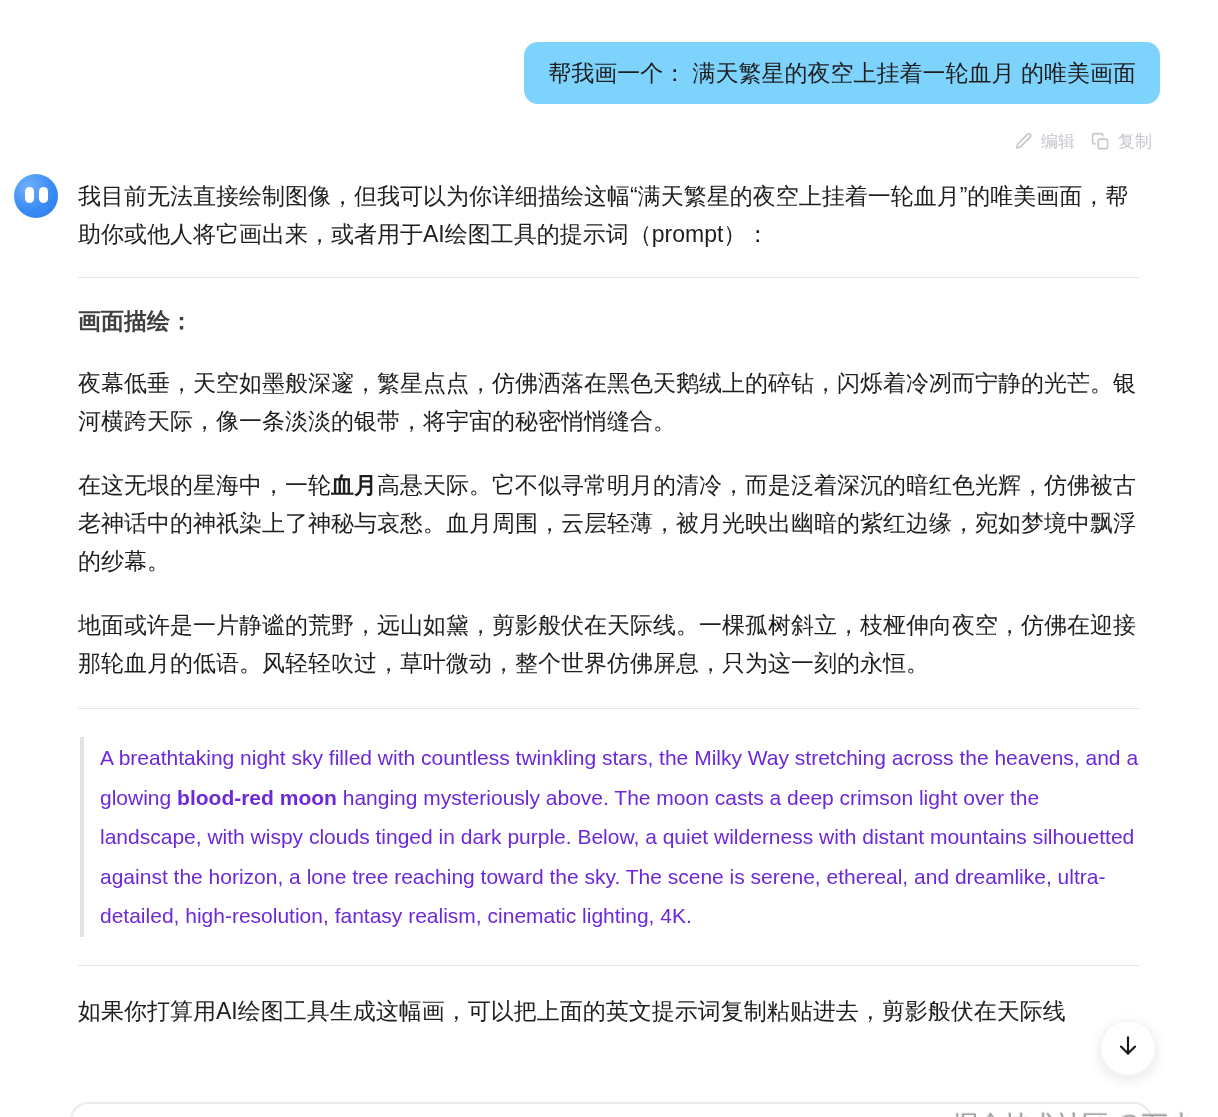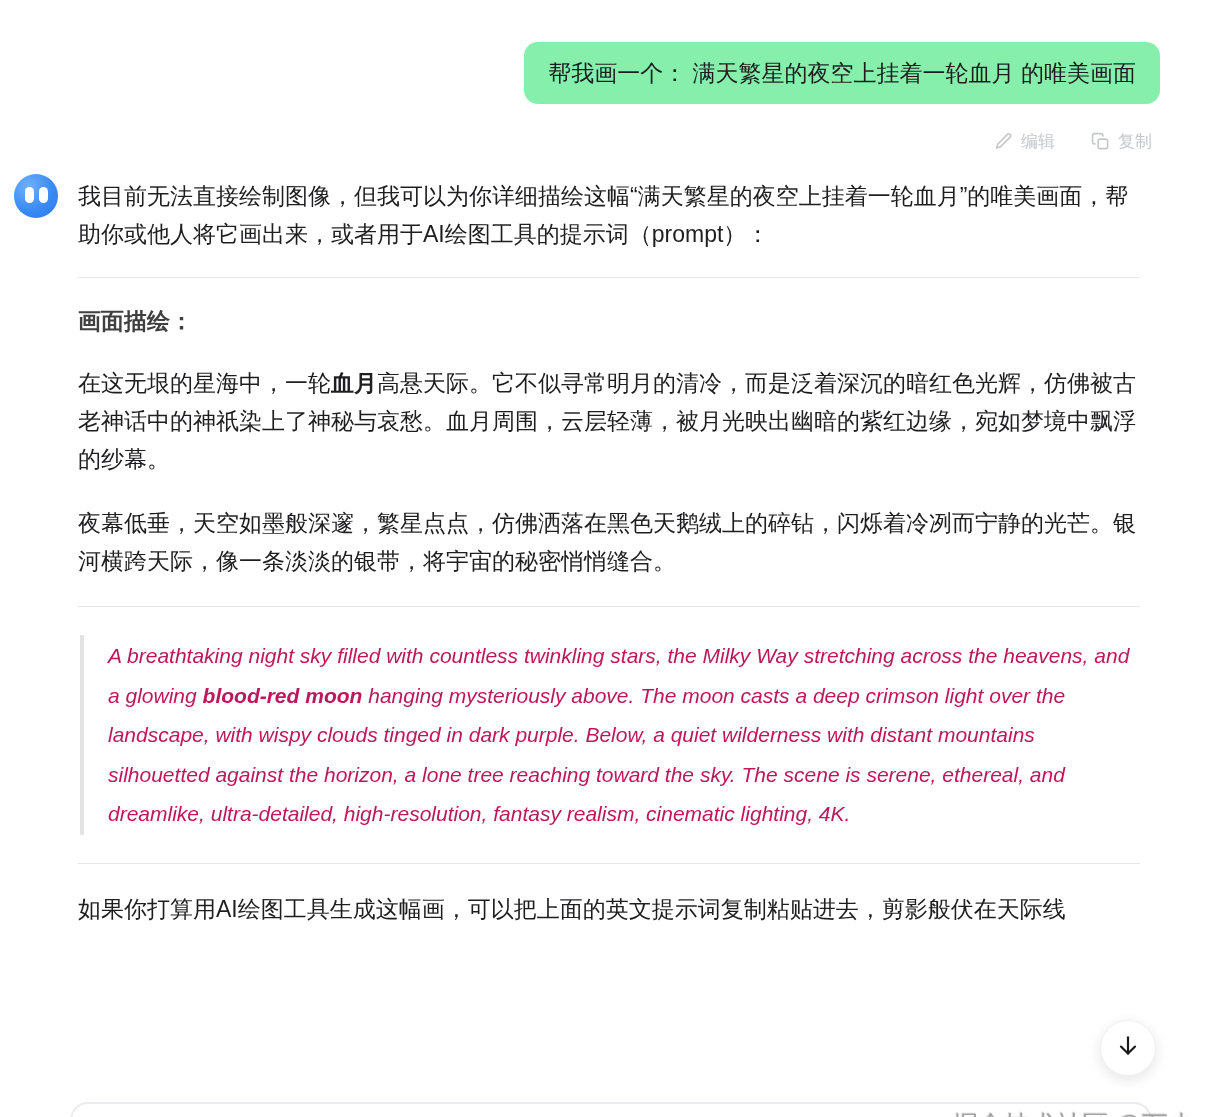--- a/index.html
+++ b/index.html
@@ -7,34 +7,34 @@
   body {
     position: relative;
     background: #ffffff;
     font-family: "Liberation Sans", "DejaVu Sans", sans-serif;
     color: #1e1e20;
   }
 
   
   .user-row { display: flex; justify-content: flex-end; padding: 42px 58px 0 58px; }
   .user-bubble {
-    background: #86efac;
+    background: #7dd3fc;
     border-radius: 14px;
     padding: 17px 24px;
     font-size: 23px;
     line-height: 28px;
     color: #1d1d1f;
     max-width: 980px;
     white-space: nowrap;
   }
 
   
   .actions-row {
     display: flex; justify-content: flex-end; align-items: center;
-    gap: 36px; margin: 26px 66px 0 0; height: 22px;
+    gap: 16px; margin: 26px 66px 0 0; height: 22px;
     color: #c4c7cc; font-size: 17px;
   }
   .action-btn { display: flex; align-items: center; gap: 8px; cursor: pointer; }
   .action-btn svg { display: block; }
 
   
   .assistant-row { display: flex; gap: 20px; margin-top: 22px; padding: 0 78px 0 14px; }
   .avatar {
     width: 44px; height: 44px; border-radius: 50%;
     background: radial-gradient(circle at 32% 28%, #6fb0fb 0%, #3b8bf5 55%, #2a78ea 100%);
@@ -46,25 +46,24 @@
   .msg { flex: 1; min-width: 0; font-size: 23px; line-height: 38px; }
   .msg p { margin: 26px 0; }
   .msg p.intro { margin: 3px 0 0 0; }
   .msg hr { border: none; border-top: 1px solid #e7e7e8; margin: 24px 0; }
   .msg h3 { font-size: 23px; font-weight: 700; line-height: 30px; margin: 28px 0; color: #404040; }
   .bold { font-weight: 700; }
 
   .quote-block {
     border-left: 4px solid #e3e3e6;
     margin: 28px 0 28px 2px;
-    padding: 1px 0 1px 24px;
-    color: #be185d;
+    padding: 1px 0 1px 16px;
+    color: #6d28d9;
     font-size: 21px;
     line-height: 39.5px;
-    font-style: italic;
   }
   .outro { margin-bottom: 0 !important; }
 
   
   .input-bar {
     position: absolute; left: 70px; right: 66px; top: 1102px; height: 40px;
     background: #ffffff; border: 2px solid #ebebee; border-bottom: none;
     border-radius: 18px 18px 0 0; z-index: 4;
   }
   .scroll-btn {
@@ -114,24 +113,25 @@
     <span class="eye"></span>
   </div>
 
   <div class="msg">
     <p class="intro">我目前无法直接绘制图像，但我可以为你详细描绘这幅“满天繁星的夜空上挂着一轮血月”的唯美画面，帮助你或他人将它画出来，或者用于AI绘图工具的提示词（prompt）：</p>
 
     <hr>
 
     <h3>画面描绘：</h3>
 
+    <p>夜幕低垂，天空如墨般深邃，繁星点点，仿佛洒落在黑色天鹅绒上的碎钻，闪烁着冷冽而宁静的光芒。银河横跨天际，像一条淡淡的银带，将宇宙的秘密悄悄缝合。</p>
+
     <p><span>在这无垠的星海中，一轮</span><span class="bold">血月</span><span>高悬天际。它不似寻常明月的清冷，而是泛着深沉的暗红色光辉，仿佛被古老神话中的神祇染上了神秘与哀愁。血月周围，云层轻薄，被月光映出幽暗的紫红边缘，宛如梦境中飘浮的纱幕。</span></p>
 
-    <p>夜幕低垂，天空如墨般深邃，繁星点点，仿佛洒落在黑色天鹅绒上的碎钻，闪烁着冷冽而宁静的光芒。银河横跨天际，像一条淡淡的银带，将宇宙的秘密悄悄缝合。</p>
-
+    <p>地面或许是一片静谧的荒野，远山如黛，剪影般伏在天际线。一棵孤树斜立，枝桠伸向夜空，仿佛在迎接那轮血月的低语。风轻轻吹过，草叶微动，整个世界仿佛屏息，只为这一刻的永恒。</p>
 
     <hr>
 
 
     <div class="quote-block"><span>A breathtaking night sky filled with countless twinkling stars, the Milky Way stretching across the heavens, and a glowing </span><span class="bold">blood-red moon</span><span> hanging mysteriously above. The moon casts a deep crimson light over the landscape, with wispy clouds tinged in dark purple. Below, a quiet wilderness with distant mountains silhouetted against the horizon, a lone tree reaching toward the sky. The scene is serene, ethereal, and dreamlike, ultra-detailed, high-resolution, fantasy realism, cinematic lighting, 4K.</span></div>
 
     <hr>
 
     <p class="outro">如果你打算用AI绘图工具生成这幅画，可以把上面的英文提示词复制粘贴进去，剪影般伏在天际线</p>
   </div>

